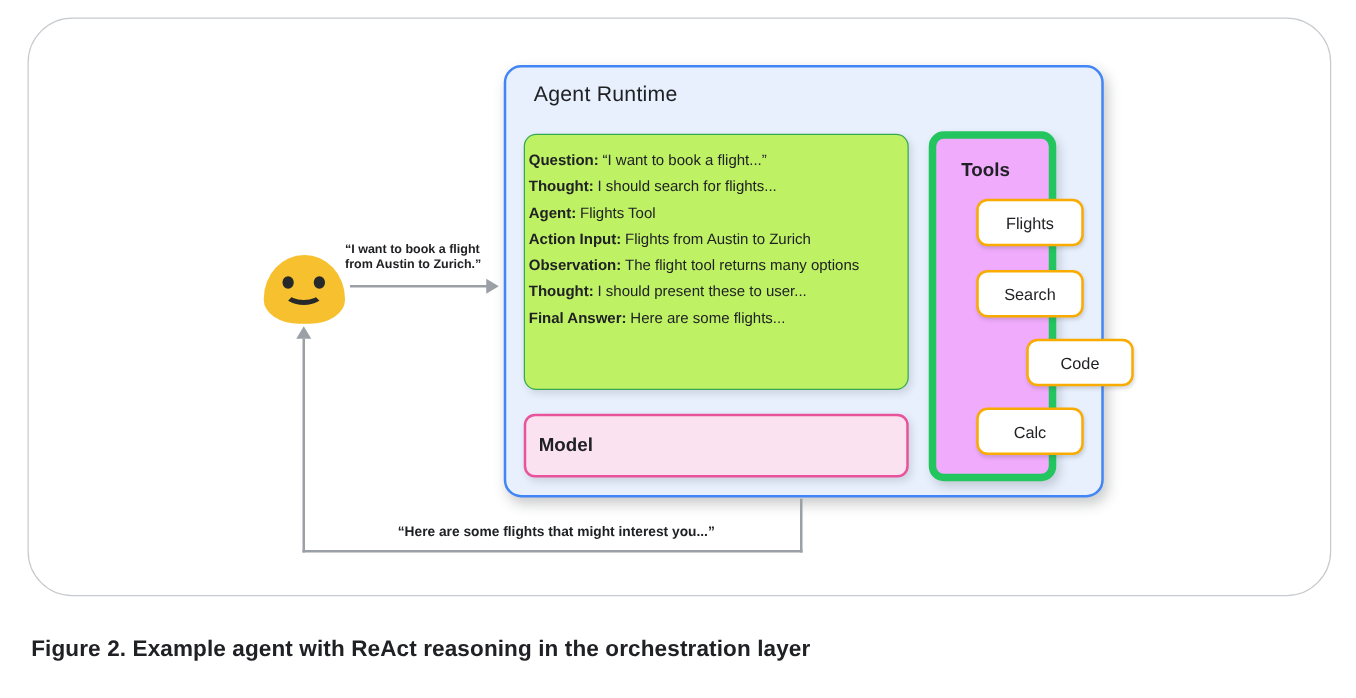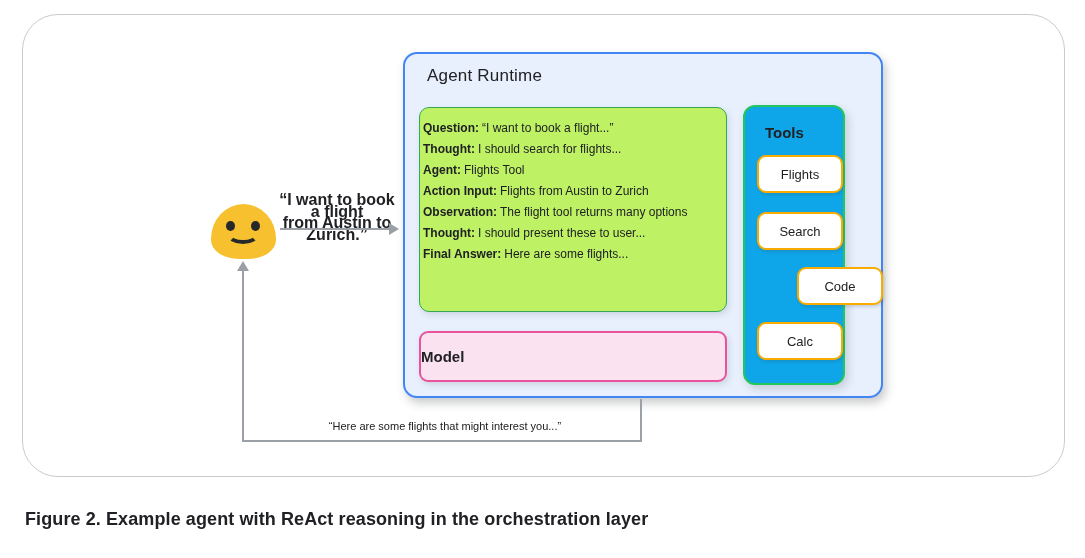--- a/index.html
+++ b/index.html
@@ -21,57 +21,57 @@
   .react { position:absolute; left:419px; top:107px; width:308px; height:205px;
            background:#bef264; border:1.5px solid #34A853; border-radius:10px;
            box-shadow:2px 3px 6px rgba(60,64,67,.15); padding:10px 3px; }
   .rline { font-size:12px; line-height:21px; white-space:nowrap; }
   .rlabel { font-weight:700; }
   .rtext { margin-left:3px; }
 
   
   .model { position:absolute; left:419px; top:331px; width:308px; height:51px;
            background:#FBE2F1; border:2px solid #E9539B; border-radius:9px;
-           box-shadow:2px 3px 6px rgba(60,64,67,.15); display:flex; align-items:center; padding-left:0; }
+           box-shadow:2px 3px 6px rgba(60,64,67,.15); display:flex; align-items:center; padding-left:10px; }
   .model-label { font-size:15px; font-weight:700; }
 
   
   .tools { position:absolute; left:743px; top:105px; width:102px; height:280px;
-           background:#0ea5e9; border:2px solid #22c55e; border-radius:12px;
+           background:#f0abfc; border:6px solid #22c55e; border-radius:12px;
            box-shadow:3px 4px 8px rgba(60,64,67,.2); }
   .tools-title { position:absolute; left:20px; top:17px; font-size:15px; font-weight:700; }
-  .tool-btn { position:absolute; left:12px; width:86px; height:38px; background:#fff;
+  .tool-btn { position:absolute; left:32px; width:86px; height:38px; background:#fff;
               border:2px solid #F9AB00; border-radius:9px; display:flex; align-items:center;
               justify-content:center; font-size:13px; font-weight:400;
               box-shadow:1px 2px 3px rgba(60,64,67,.18); }
   .tool-1 { top:48px; } .tool-2 { top:105px; } .tool-3 { top:160px;margin-left:40px; } .tool-4 { top:215px; }
 
   
   .emoji { position:absolute; left:211px; top:204px; width:65px; height:55px; background:#F6C02E;
            border-radius:52% 52% 45% 45% / 66% 66% 36% 36%; }
   .eye { position:absolute; width:9px; height:10px; background:#26282A; border-radius:50%; top:17px; }
   .eye-left { left:15px; } .eye-right { left:40px; }
   .smile { position:absolute; left:16px; top:21px; width:32px; height:19px;
            border:4px solid transparent; border-bottom:4px solid #26282A; border-radius:50%; }
 
   
-  .req-text { position:absolute; left:276px; top:194px; width:122px; text-align:center;
-              font-size:16px; line-height:11.5px; font-weight:700; color:#202124; }
+  .req-text { position:absolute; left:276px; top:194px; width:122px; 
+              font-size:10px; line-height:11.5px; font-weight:700; color:#202124; }
   .req-line { position:absolute; left:280px; top:228px; width:112px; height:2px; background:#9AA0A6; }
   .req-head { position:absolute; left:389px; top:223px; width:0; height:0;
               border-left:10px solid #9AA0A6; border-top:6px solid transparent; border-bottom:6px solid transparent; }
 
   
   .ret-v1 { position:absolute; left:640px; top:399px; width:2px; height:43px; background:#9AA0A6; }
   .ret-h  { position:absolute; left:242px; top:440px; width:400px; height:2px; background:#9AA0A6; }
   .ret-v2 { position:absolute; left:242px; top:271px; width:2px; height:171px; background:#9AA0A6; }
   .ret-head { position:absolute; left:237px; top:261px; width:0; height:0;
               border-bottom:10px solid #9AA0A6; border-left:6px solid transparent; border-right:6px solid transparent; }
   .ret-text { position:absolute; left:245px; top:420px; width:400px; text-align:center;
-              font-size:11px; font-weight:400; color:#202124; }
+              font-size:11px; font-weight:700; color:#202124; }
 
   
   .caption { position:absolute; left:25px; top:509px; font-size:18px; font-weight:700;
              color:#202124; letter-spacing:.1px; }
 </style>
 </head>
 <body>
 
 <div class="canvas">
 

